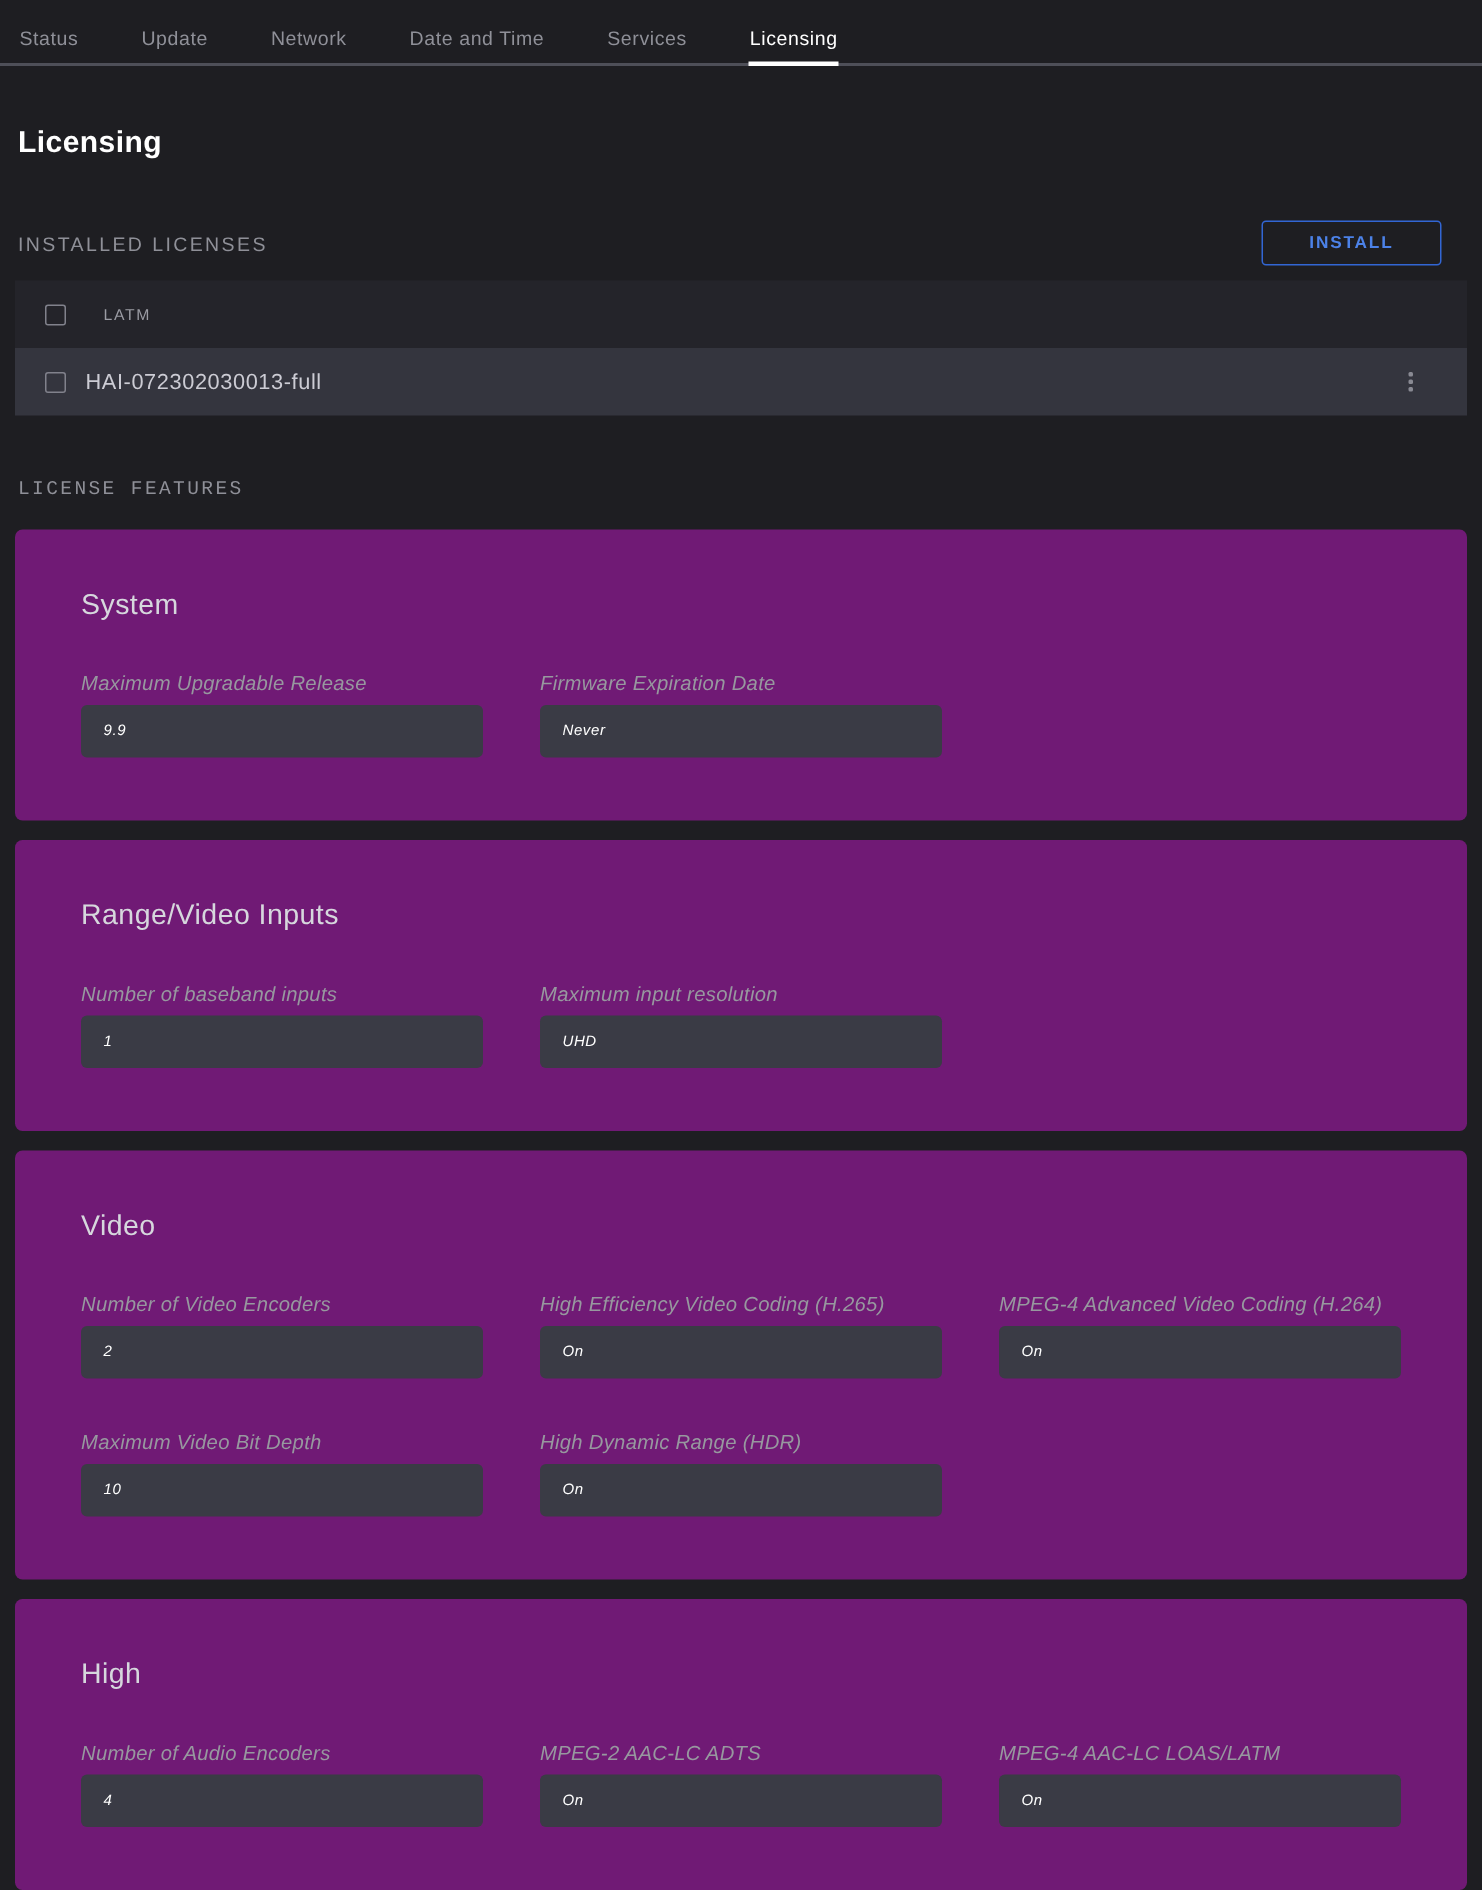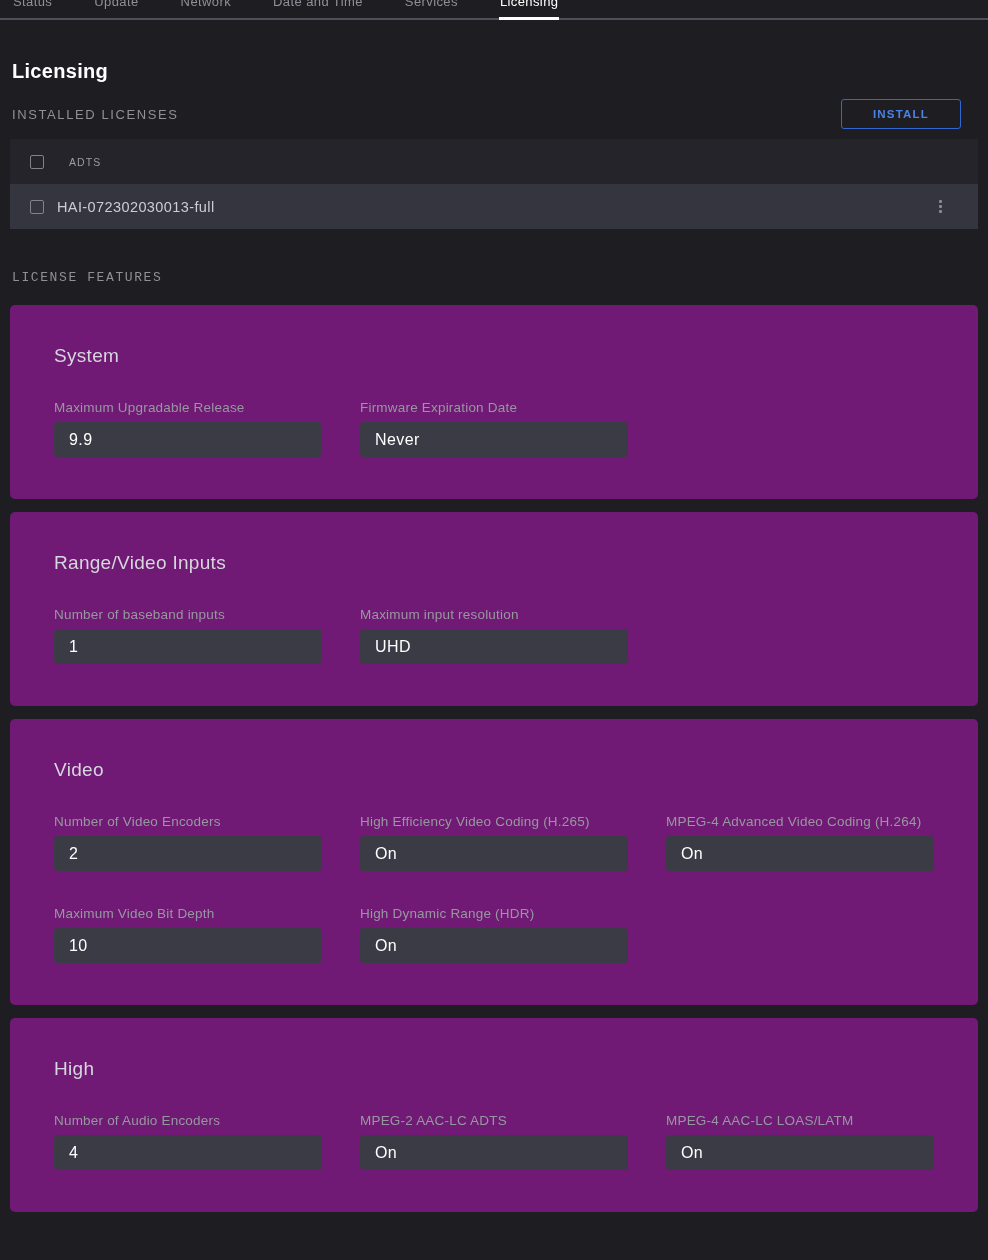--- a/index.html
+++ b/index.html
@@ -7,21 +7,21 @@
   body {
     background: #1e1e22;
     font-family: "Liberation Sans", sans-serif;
     color: #cfd0d6;
   }
 
   
   .tabbar {
     display: flex;
     align-items: flex-end;
-    height: 20px;
+    height: 44px;
     padding-left: 12px;
     border-bottom: 2px solid #4e4f58;
   }
   .tab {
     color: #8f9098;
     font-size: 13px;
     letter-spacing: 0.4px;
     margin-right: 40px;
     padding: 10px 1px 9px;
     position: relative;
@@ -45,21 +45,21 @@
     font-size: 20px;
     font-weight: bold;
     letter-spacing: 0.3px;
     margin: 40px 0 0 2px;
   }
 
   .section-head {
     display: flex;
     justify-content: space-between;
     align-items: center;
-    margin-top: 16px;
+    margin-top: 40px;
     min-height: 29px;
   }
   .section-label {
     color: #8f9098;
     font-size: 13px;
     letter-spacing: 1.6px;
     padding-left: 2px;
   }
   .btn-install {
     background: transparent;
@@ -133,36 +133,37 @@
     font-size: 19px;
     font-weight: normal;
     letter-spacing: 0.3px;
   }
   .fields {
     display: grid;
     grid-template-columns: repeat(3, 268px);
     column-gap: 38px;
     row-gap: 35px;
     margin-top: 33px;
+    font-style: italic;
   }
   .field-label {
     color: #97989f;
     font-size: 13.5px;
     letter-spacing: 0.2px;
   }
   .field-box {
     margin-top: 7px;
     background: #3a3b45;
     border-radius: 4px;
     height: 35px;
     display: flex;
     align-items: center;
     padding-left: 15px;
     color: #ffffff;
-    font-size: 16px;
+    font-size: 10px;
     letter-spacing: 0.4px;
   }
 </style>
 </head>
 <body>
 
 <nav class="tabbar">
   <div class="tab">Status</div>
   <div class="tab">Update</div>
   <div class="tab">Network</div>
@@ -176,21 +177,21 @@
   <h1 class="page-title">Licensing</h1>
 
   <div class="section-head">
     <div class="section-label">INSTALLED LICENSES</div>
     <button class="btn-install">INSTALL</button>
   </div>
 
   <div class="table">
     <div class="table-header">
       <span class="checkbox"></span>
-      <span class="col-name">ADTS</span>
+      <span class="col-name">LATM</span>
     </div>
     <div class="table-row">
       <span class="checkbox"></span>
       <span class="row-name">HAI-072302030013-full</span>
       <span class="kebab">
           <i></i>
           <i></i>
           <i></i>
         </span>
     </div>

